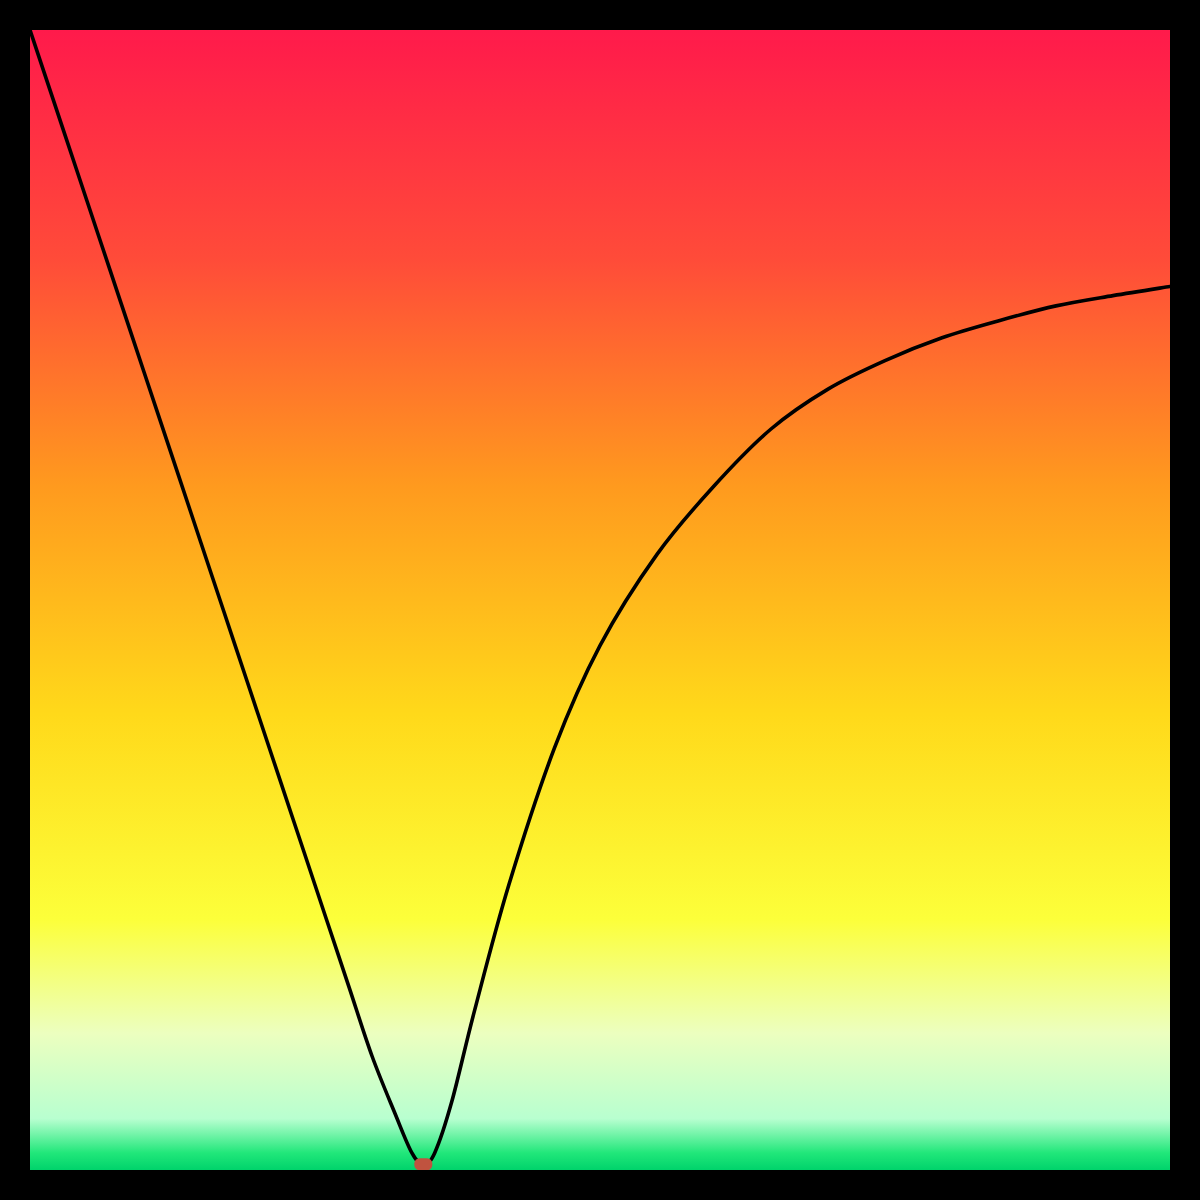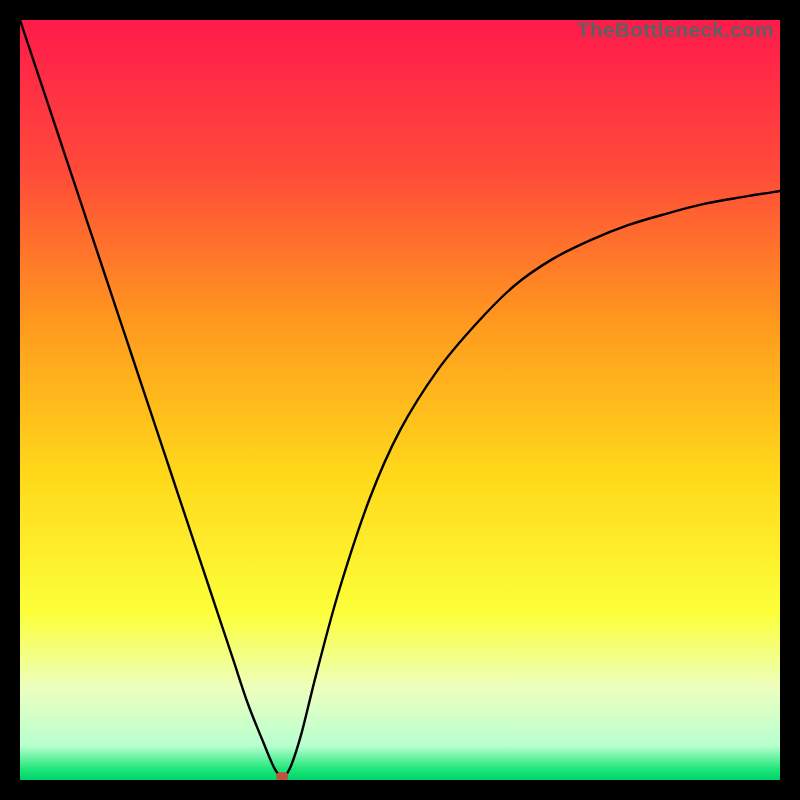--- a/index.html
+++ b/index.html
@@ -52,14 +52,13 @@
           <stop offset="88%" stop-color="#ecffbf"></stop>
           <stop offset="95.5%" stop-color="#b8ffd0"></stop>
           <stop offset="98.5%" stop-color="#21e77a"></stop>
           <stop offset="100%" stop-color="#00d36b"></stop>
         </linearGradient>
     </defs>
     <rect x="0" y="0" width="760" height="760" fill="url(#bg-grad)"></rect>
     <path id="curve" d="M 0.00 0.00 C 2.53 7.60, 10.13 30.40, 15.20 45.60 C 20.27 60.80, 25.33 76.00, 30.40 91.20 C 35.47 106.40, 40.53 121.60, 45.60 136.80 C 50.67 152.00, 55.73 167.20, 60.80 182.40 C 65.87 197.60, 70.93 212.80, 76.00 228.00 C 81.07 243.20, 86.13 258.40, 91.20 273.60 C 96.27 288.80, 101.33 304.00, 106.40 319.20 C 111.47 334.40, 116.53 349.60, 121.60 364.80 C 126.67 380.00, 131.73 395.20, 136.80 410.40 C 141.87 425.60, 146.93 440.80, 152.00 456.00 C 157.07 471.20, 162.13 486.40, 167.20 501.60 C 172.27 516.80, 177.33 532.00, 182.40 547.20 C 187.47 562.40, 192.53 577.60, 197.60 592.80 C 202.67 608.00, 207.73 623.20, 212.80 638.40 C 217.87 653.60, 222.93 670.07, 228.00 684.00 C 233.07 697.93, 238.77 711.23, 243.20 722.00 C 247.63 732.77, 251.43 742.90, 254.60 748.60 C 257.77 754.30, 259.67 756.20, 262.20 756.20 C 264.73 756.20, 266.63 755.57, 269.80 748.60 C 272.97 741.63, 276.77 730.23, 281.20 714.40 C 285.63 698.57, 290.07 677.67, 296.40 653.60 C 302.73 629.53, 310.33 599.13, 319.20 570.00 C 328.07 540.87, 339.47 505.40, 349.60 478.80 C 359.73 452.20, 368.60 431.93, 380.00 410.40 C 391.40 388.87, 405.33 367.33, 418.00 349.60 C 430.67 331.87, 443.33 317.93, 456.00 304.00 C 468.67 290.07, 481.33 276.77, 494.00 266.00 C 506.67 255.23, 519.33 247.00, 532.00 239.40 C 544.67 231.80, 557.33 226.10, 570.00 220.40 C 582.67 214.70, 595.33 209.63, 608.00 205.20 C 620.67 200.77, 633.33 197.35, 646.00 193.80 C 658.67 190.25, 671.33 186.71, 684.00 183.92 C 696.67 181.13, 709.33 179.23, 722.00 177.08 C 734.67 174.93, 753.67 172.01, 760.00 171.00" fill="none" stroke="#000000" stroke-width="2.4" stroke-linejoin="round" stroke-linecap="round"></path>
     <rect id="marker" x="256.20" y="752.20" width="12" height="8" rx="3.5" ry="3.5" fill="#c0533f"></rect>
   </svg>
-  <div class="watermark">TheBottleneck.com</div>
 </div>
 
 </body></html>

